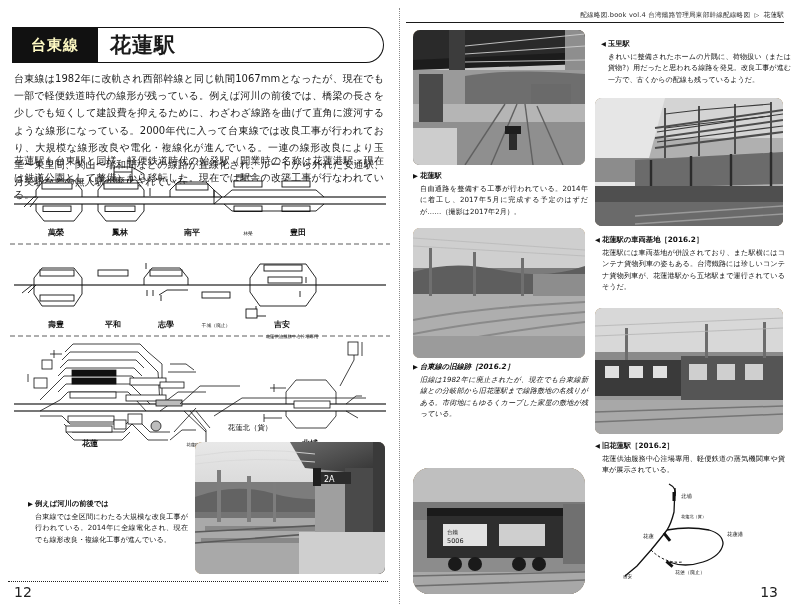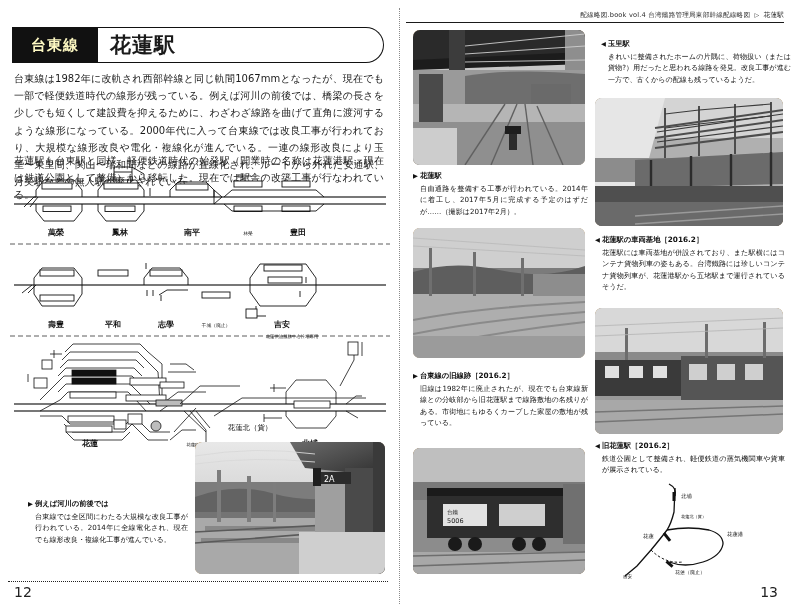--- a/index.html
+++ b/index.html
@@ -464,28 +464,28 @@
           </g>
           <g stroke="#b9b9b9" stroke-width="0.8" fill="none">
             <path d="M0 10 L172 22"></path>
               <path d="M0 18 L172 28"></path>
           </g>
           <rect x="120" y="46" width="52" height="22" fill="#8d8d8d"></rect>
           <rect x="0" y="108" width="172" height="22" fill="#9b9b9b"></rect>
         </svg>
       </div>
 
-      <div class="cap" style="position:absolute; left:0; top:370px; width:175px;">
+      <div class="cap" style="position:absolute; left:0; top:361px; width:175px;font-style:italic;">
         <span class="cap-title">
           <span class="cap-tri">▶</span><span>台東線の旧線跡［2016.2］</span>
         </span>
         <span class="cap-body">旧線は1982年に廃止されたが、現在でも台東線新線との分岐部から旧花蓮駅まで線路敷地の名残りがある。市街地にもゆるくカーブした家屋の敷地が残っている。</span>
       </div>
 
-      <div class="photo" style="left:0; top:448px; width:172px; height:126px;">
+      <div class="photo" style="left:0; top:468px; width:172px; height:126px;border-radius:16px;">
         <svg viewBox="0 0 172 126" preserveAspectRatio="none">
           <rect width="172" height="126" fill="#9d9d9d"></rect>
           <rect width="172" height="40" fill="#bfbfbf"></rect>
           <rect y="34" width="172" height="18" fill="#7a7a7a"></rect>
           <rect y="52" width="172" height="74" fill="#8c8c8c"></rect>
           <rect x="14" y="44" width="138" height="46" fill="#2e2e2e"></rect>
           <rect x="14" y="40" width="138" height="8" fill="#1b1b1b"></rect>
           <rect x="30" y="56" width="44" height="22" fill="#e2e2e2"></rect>
           <rect x="86" y="56" width="46" height="22" fill="#cfcfcf"></rect>
           <text x="34" y="66" font-size="5.5" fill="#222" font-family="DejaVu Sans, sans-serif">台鐵</text>
@@ -591,21 +591,21 @@
             <path d="M0 18 L188 10"></path>
               <path d="M0 28 L188 20"></path>
           </g>
         </svg>
       </div>
 
       <div class="cap" style="position:absolute; left:0; top:440px; width:190px;">
         <span class="cap-title">
           <span class="cap-tri">◀</span><span>旧花蓮駅［2016.2］</span>
         </span>
-        <span class="cap-body">鉄道公園として整備され、軽便鉄道の蒸気機関車や貨車が展示されている。</span>
+        <span class="cap-body">花蓮供油服務中心注場專用、軽便鉄道の蒸気機関車や貨車が展示されている。</span>
       </div>
 
       <div class="minimap" style="left:22px; top:482px; width:165px; height:98px;">
         <svg viewBox="0 0 165 98" width="165" height="98">
           <g stroke="#111" stroke-width="1.3" fill="none">
             <path d="M52 2 Q60 6 58 14"></path>
             <path d="M58 6 L57 30 Q54 42 50 48"></path>
             <path d="M50 48 Q44 56 34 68 L20 84 L8 94"></path>
             <path d="M50 48 Q72 44 92 48 Q106 52 106 62 Q104 74 86 80 Q68 86 52 80"></path>
           </g>

